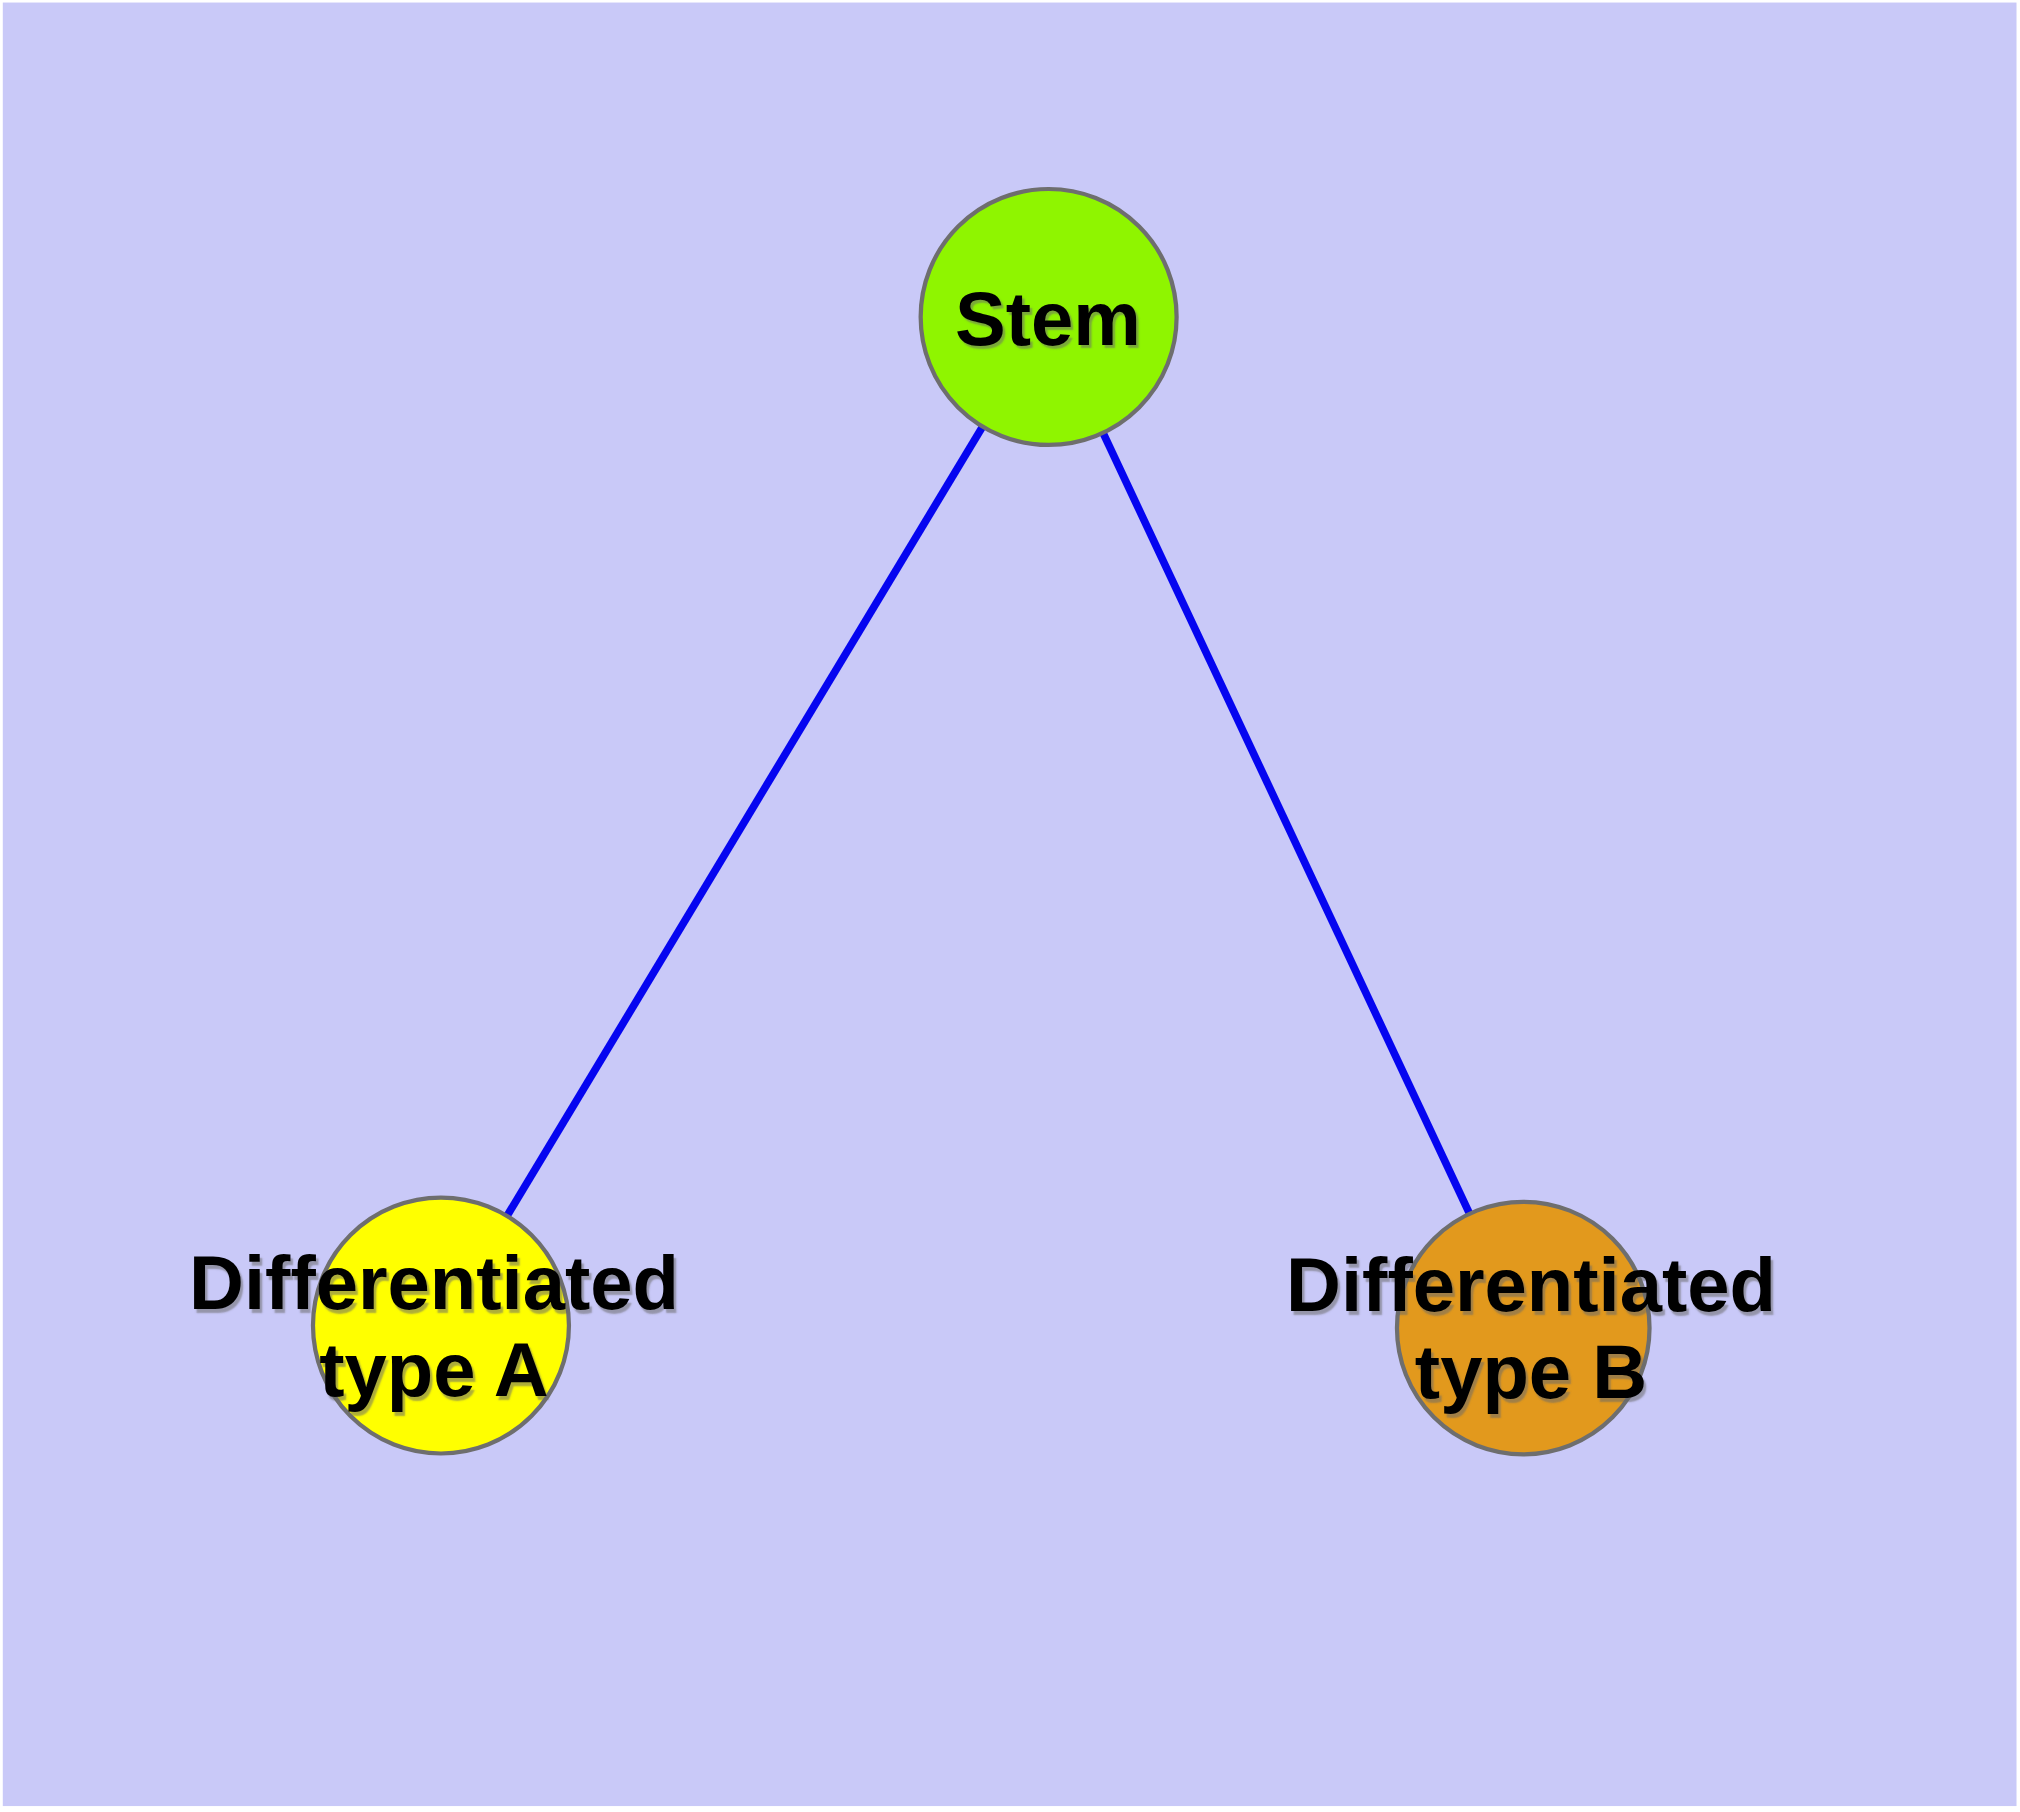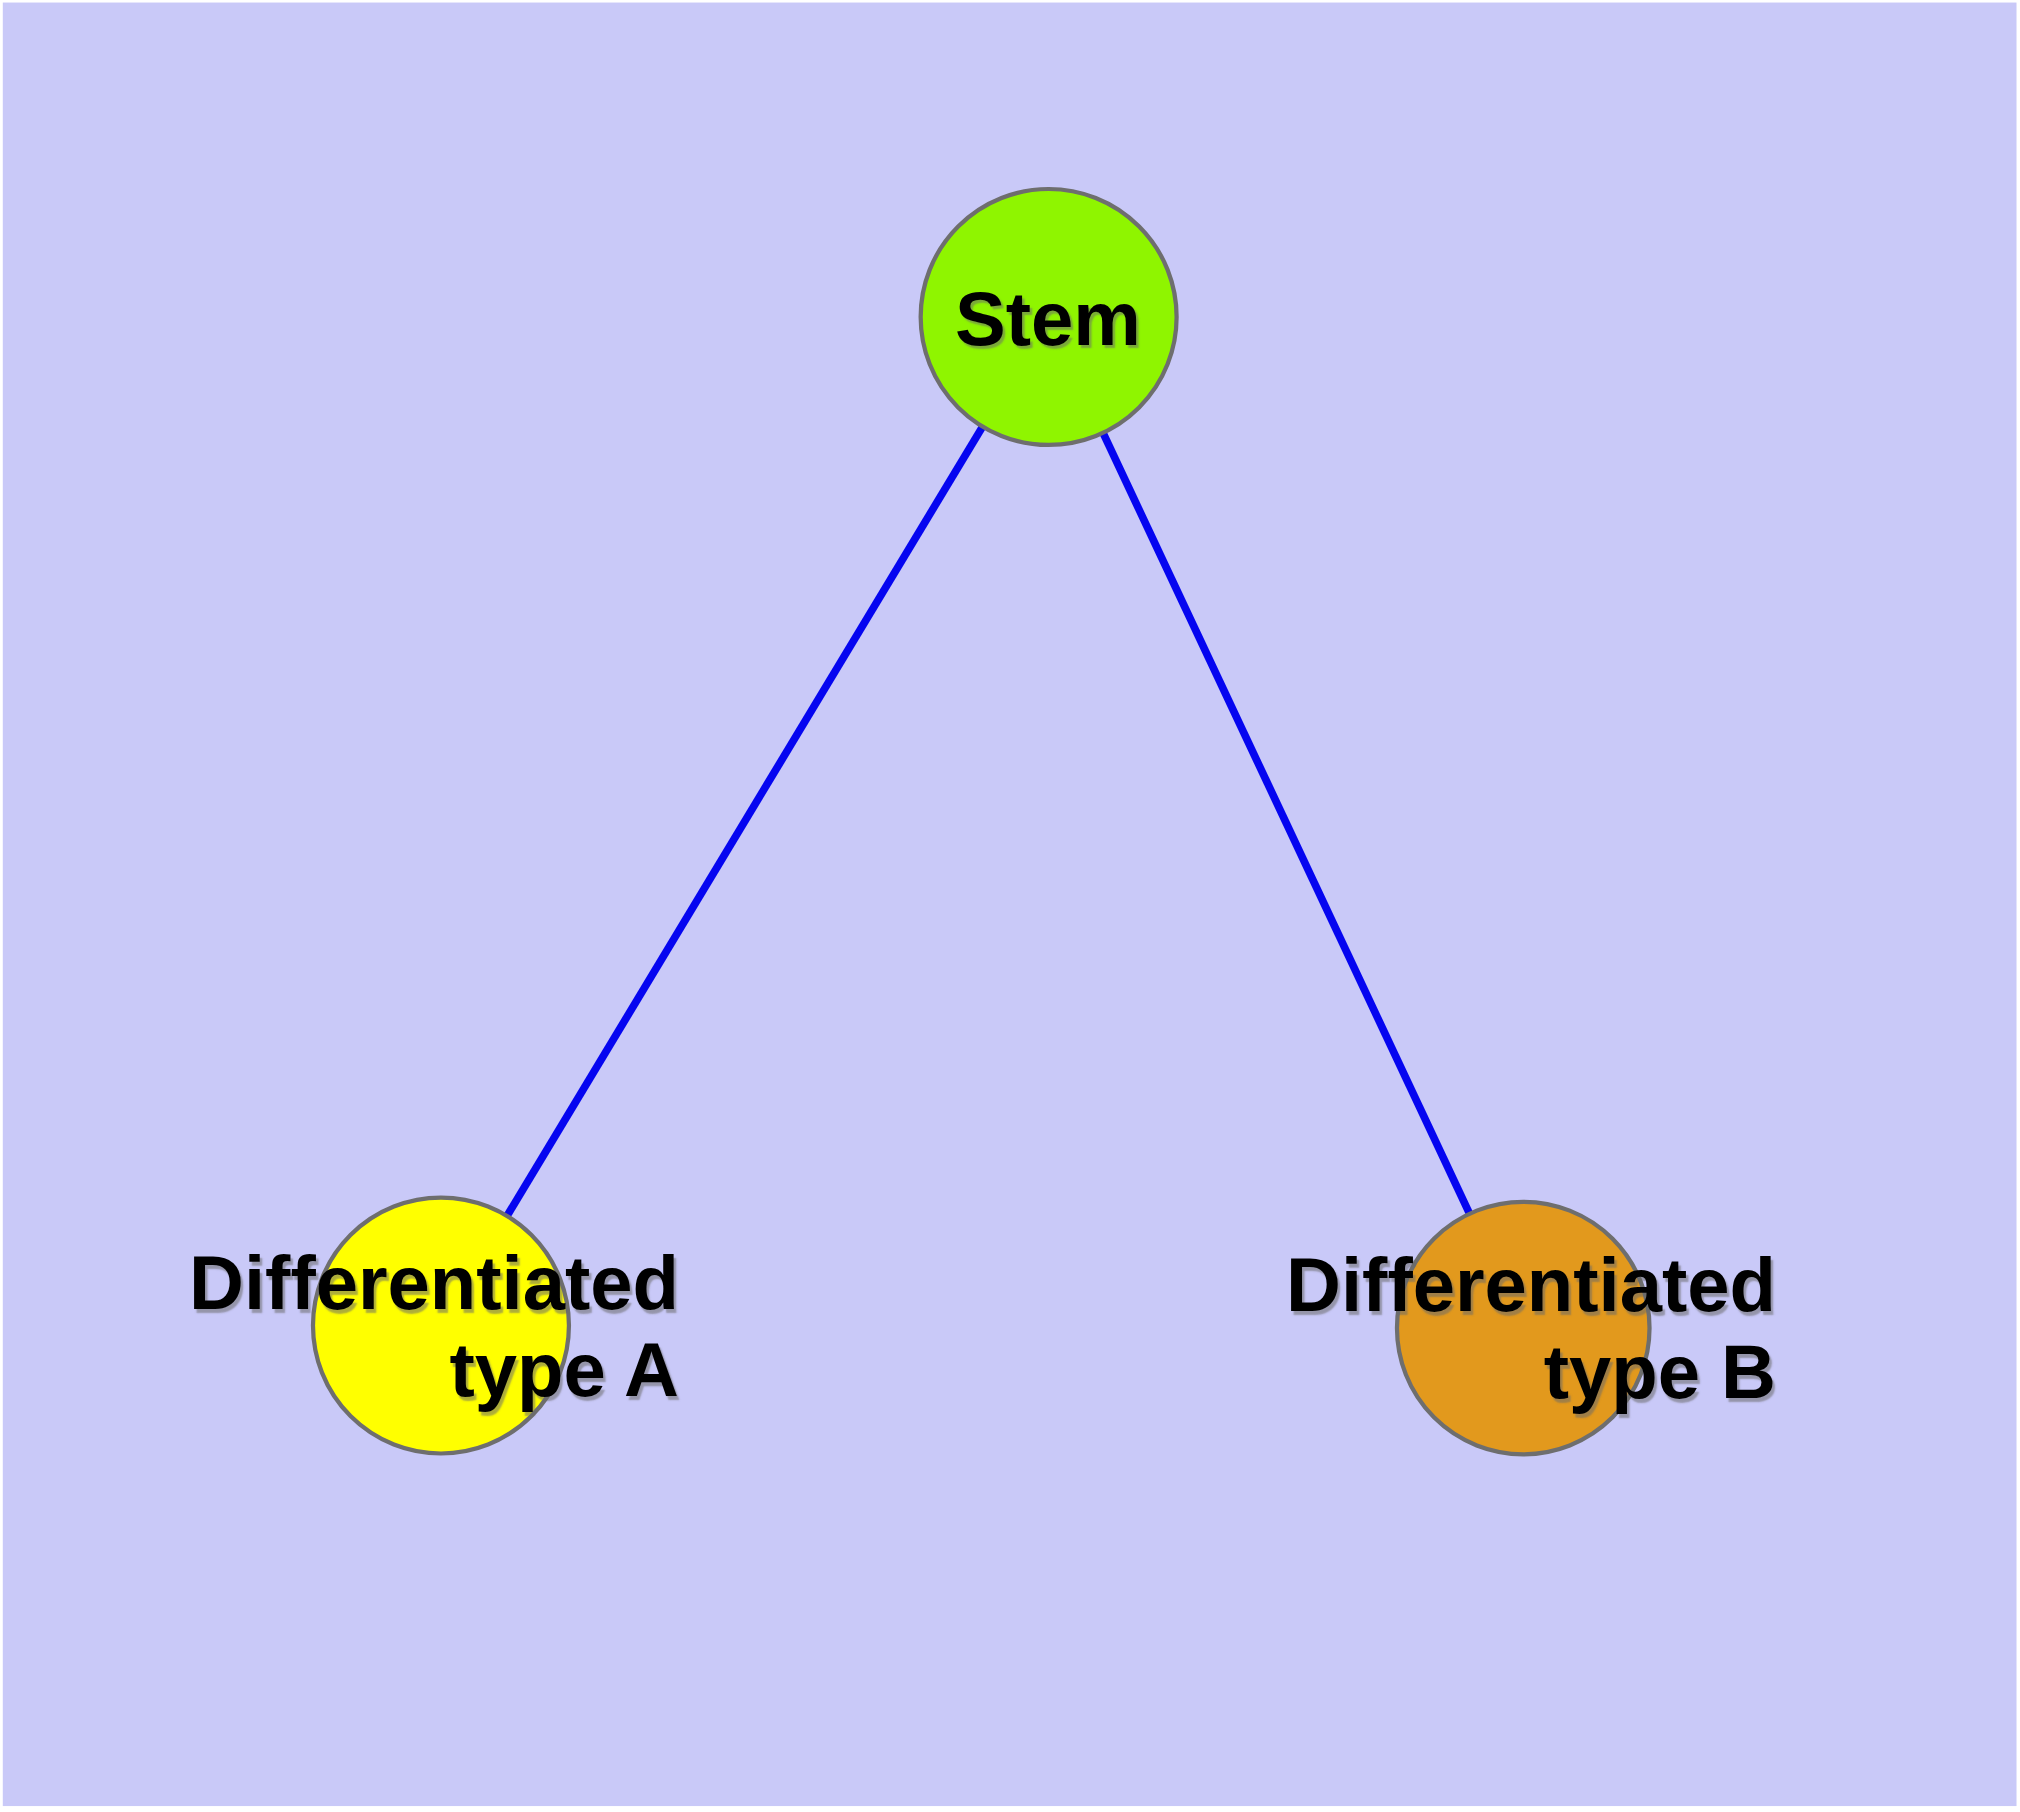--- a/index.html
+++ b/index.html
@@ -26,21 +26,21 @@
   .edge-line {
     stroke-width: 9px;
     stroke-linecap: butt;
   }
   .node-circle {
     stroke-width: 5px;
   }
   .node-label {
     position: absolute;
     transform: translate(-50%, -50%);
-    text-align: right;
+    text-align: center;
     white-space: pre-line;
     color: #000000;
     font-weight: bold;
     font-size: 76px;
     line-height: 1.14;
     text-shadow: 2.5px 3.4px 1.7px rgba(105, 105, 105, 0.55);
     pointer-events: none;
   }
   .label-stem   { left: 1048px; top: 319px; }
   .label-type-a { left: 434px;  top: 1327px; }

